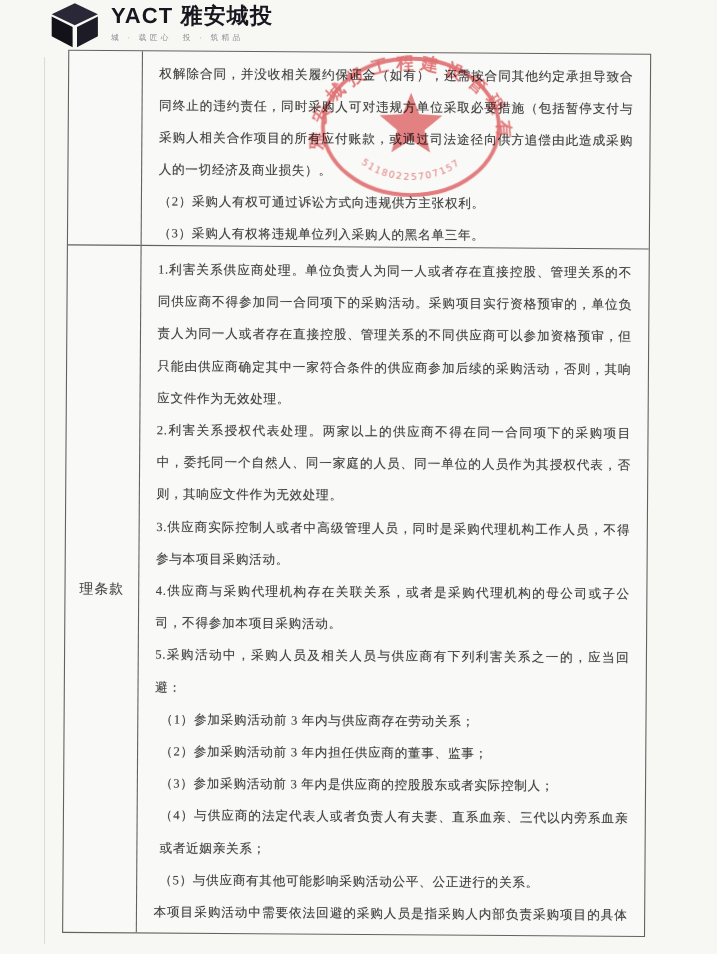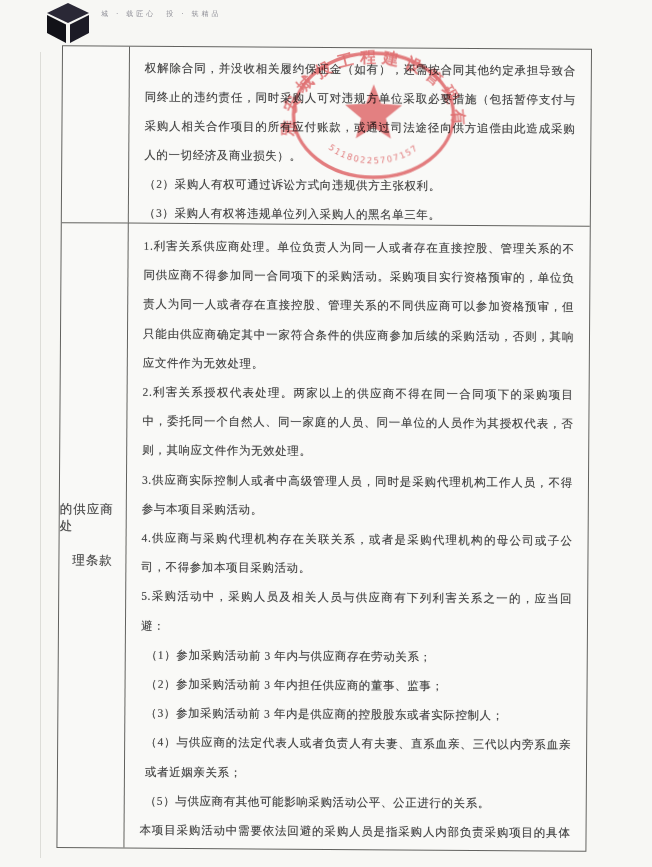--- a/index.html
+++ b/index.html
@@ -54,38 +54,38 @@
 
 <div class="edge-shadow"></div>
 
 <header class="logo">
   <svg class="cube" viewBox="0 0 46 42">
     <polygon points="23,1 44,11 23,21 2,11" fill="#2a2836"></polygon>
     <polygon points="2,13 21,22.5 21,41 2,31" fill="#121218"></polygon>
     <polygon points="44,13 25,22.5 25,41 44,31" fill="#1c1b26"></polygon>
   </svg>
   <div class="logo-text">
+    <div class="brand">YACT 雅安城投</div>
     <div class="tagline">城 · 载匠心　投 · 筑精品</div>
   </div>
 </header>
 
 <div class="scan">
 
   <div class="sheet">
 
     <div class="cell c1 r1"></div>
 
     <div class="cell c2 r1 content">
       <p>权解除合同，并没收相关履约保证金（如有），还需按合同其他约定承担导致合同终止的违约责任，同时采购人可对违规方单位采取必要措施（包括暂停支付与采购人相关合作项目的所有应付账款，或通过司法途径向供方追偿由此造成采购人的一切经济及商业损失）。</p>
       <p>（2）采购人有权可通过诉讼方式向违规供方主张权利。</p>
       <p>（3）采购人有权将违规单位列入采购人的黑名单三年。</p>
     </div>
 
     <div class="cell c1 r2 label-cell">
-      <span>的供应商处</span>
       <span>理条款</span>
     </div>
 
     <div class="cell c2 r2 content row2">
       <p>1.利害关系供应商处理。单位负责人为同一人或者存在直接控股、管理关系的不同供应商不得参加同一合同项下的采购活动。采购项目实行资格预审的，单位负责人为同一人或者存在直接控股、管理关系的不同供应商可以参加资格预审，但只能由供应商确定其中一家符合条件的供应商参加后续的采购活动，否则，其响应文件作为无效处理。</p>
       <p>2.利害关系授权代表处理。两家以上的供应商不得在同一合同项下的采购项目中，委托同一个自然人、同一家庭的人员、同一单位的人员作为其授权代表，否则，其响应文件作为无效处理。</p>
       <p>3.供应商实际控制人或者中高级管理人员，同时是采购代理机构工作人员，不得参与本项目采购活动。</p>
       <p>4.供应商与采购代理机构存在关联关系，或者是采购代理机构的母公司或子公司，不得参加本项目采购活动。</p>
       <p>5.采购活动中，采购人员及相关人员与供应商有下列利害关系之一的，应当回避：</p>
       <p class="sub">（1）参加采购活动前 3 年内与供应商存在劳动关系；</p>

